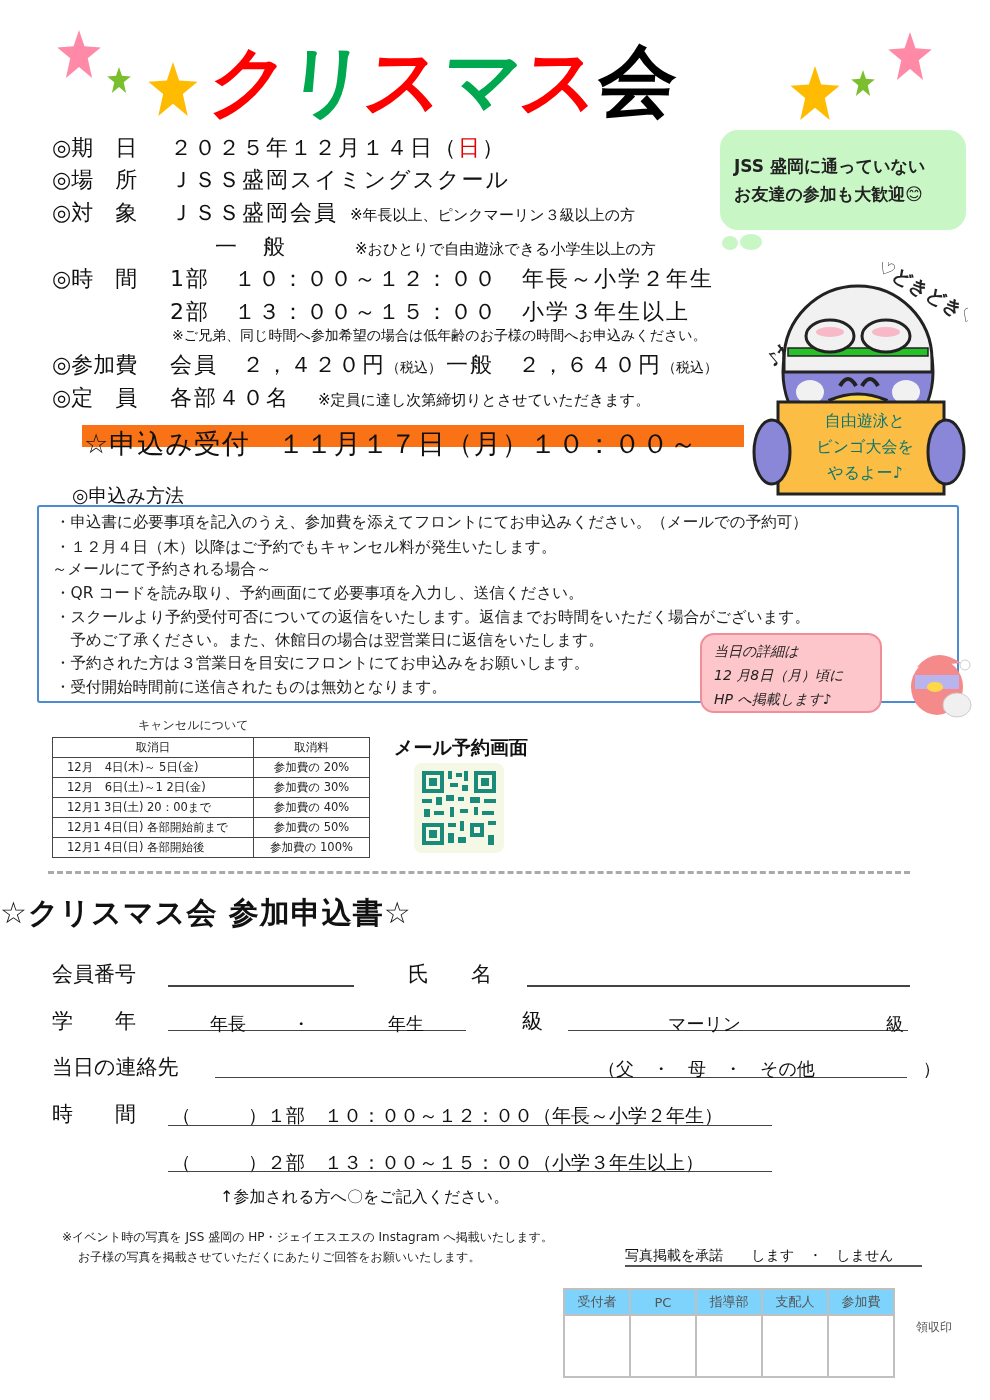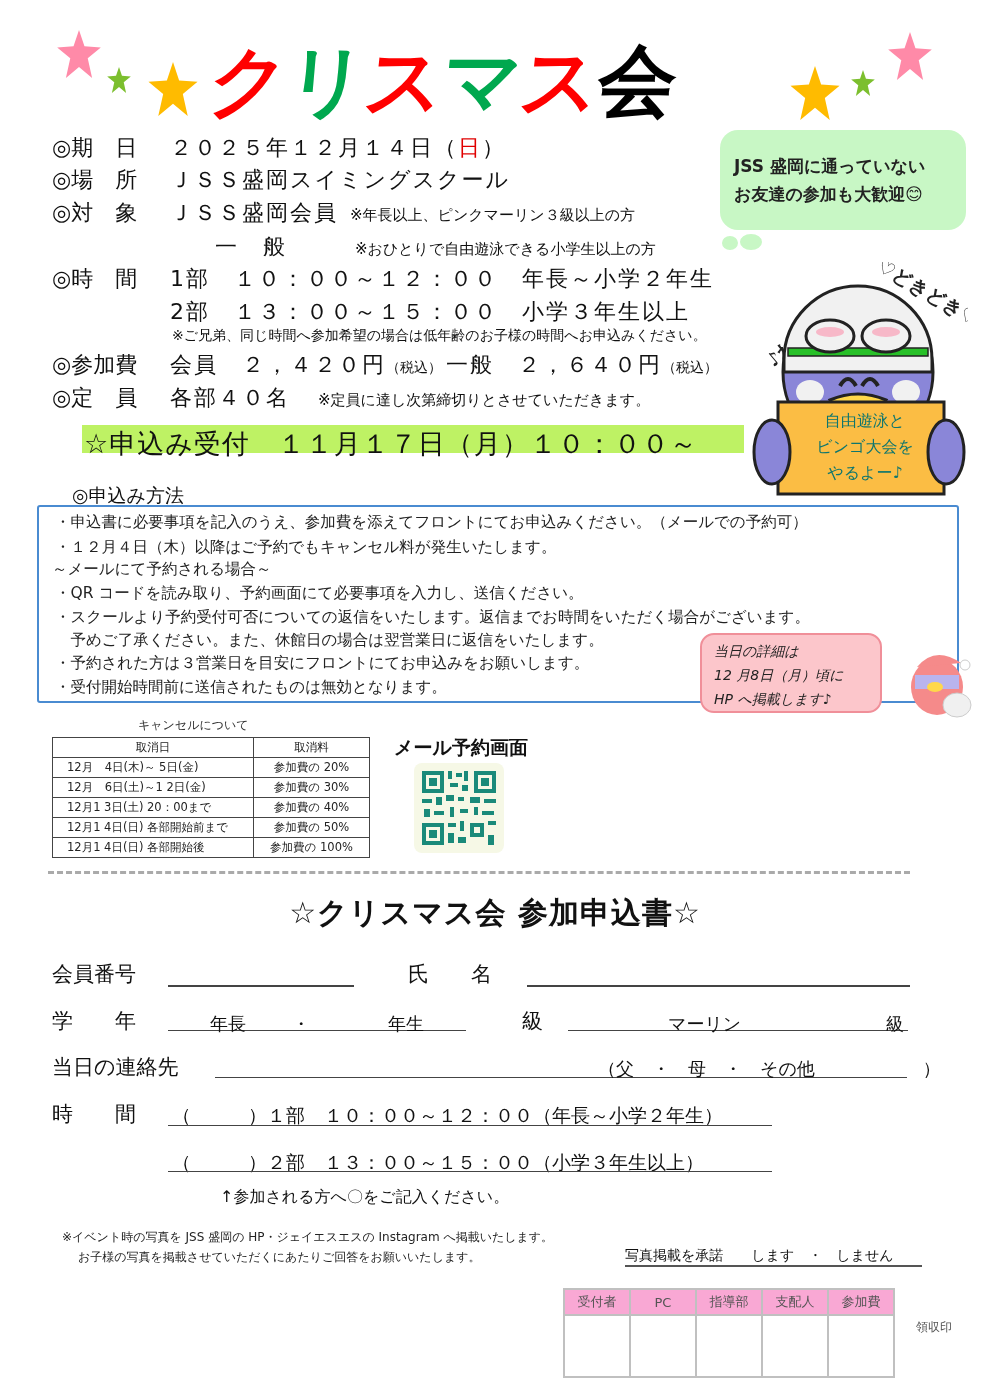--- a/index.html
+++ b/index.html
@@ -15,21 +15,21 @@
   .star { position:absolute; }
 
   
   .row { position:absolute; left:52px; font-size:22px; white-space:nowrap; display:flex; align-items:baseline; }
   .lbl { display:inline-block; width:118px; letter-spacing:0; }
   .val { letter-spacing:2px; }
   .note { font-size:15px; margin-left:12px; letter-spacing:0; }
   .small { font-size:14px; }
   .red { color:#e00000; }
 
-  .highlight { position:absolute; left:82px; top:425px; width:660px; height:28px; background:#bef264;
+  .highlight { position:absolute; left:82px; top:425px; width:660px; height:22px; background:#f97316;
                font-size:27px; line-height:38px; padding-left:2px; white-space:nowrap; letter-spacing:1px; }
 
   
   .bubble-green { position:absolute; left:720px; top:130px; width:246px; height:100px; background:#c8f7c5;
                   border-radius:18px; font-weight:bold; font-size:17px; color:#222;
                   display:flex; flex-direction:column; justify-content:center; padding-left:14px; box-sizing:border-box; line-height:28px; }
   .dot { position:absolute; background:#c8f7c5; border-radius:50%; }
 
   
   .method-h { position:absolute; left:52px; top:483px; font-size:19px;margin-left:20px; }
@@ -47,30 +47,30 @@
   table.cancel td, table.cancel th { border:1px solid #444; height:19px; padding:0 0 0 14px; font-weight:normal; text-align:left; }
   table.cancel th { text-align:center; padding:0; }
   table.cancel td.c2 { text-align:center; padding:0; }
 
   .mail-h { position:absolute; left:394px; top:735px; font-size:19px; font-weight:bold; }
   .qr { position:absolute; left:414px; top:763px; width:90px; height:90px; background:#f6f8e6; border-radius:8px; }
 
   .dash { position:absolute; left:48px; top:871px; width:862px; border-top:3px dashed #aaaaaa; }
 
   
-  .form-title { position:absolute; left:0; width:990px; top:893px; text-align:center; font-size:30px; font-weight:bold; letter-spacing:1px; }
+  .form-title { position:absolute; left:0; width:990px; top:893px; text-align:left; font-size:30px; font-weight:bold; letter-spacing:1px; }
   .flabel { position:absolute; font-size:21px; white-space:nowrap;text-align:right; }
   .fline { position:absolute; border-bottom:2px solid #444; }
   .ftext { position:absolute; font-size:18px; white-space:nowrap; }
 
   .fnote { position:absolute; left:62px; font-size:12px; color:#222; white-space:nowrap; }
   .photo { position:absolute; left:625px; top:1247px; width:297px; border-bottom:2px solid #555; font-size:14px; white-space:nowrap; }
 
   table.office { position:absolute; left:563px; top:1288px; border-collapse:collapse; font-size:13px; color:#555; }
-  table.office th { background:#f9a8d4; border:2px solid #c0c0c0; width:62px; height:22px; font-weight:normal;margin-left:7px; }
+  table.office th { background:#7dd3fc; border:2px solid #c0c0c0; width:62px; height:22px; font-weight:normal;margin-left:7px; }
   table.office td { border:2px solid #c0c0c0; height:58px; }
   .ryoshu { position:absolute; left:916px; top:1319px; font-size:12px; color:#555; }
 </style>
 </head>
 <body>
 
 <svg class="star" style="left:57px;top:30px" width="44" height="48" viewBox="0 0 40 44">
     <polygon points="20,0 25,15 40,16 28,26 32,44 20,34 8,44 12,26 0,16 15,15" fill="#ff8aa8"></polygon>
   </svg>
 <svg class="star" style="left:107px;top:67px" width="24" height="26" viewBox="0 0 40 44">

